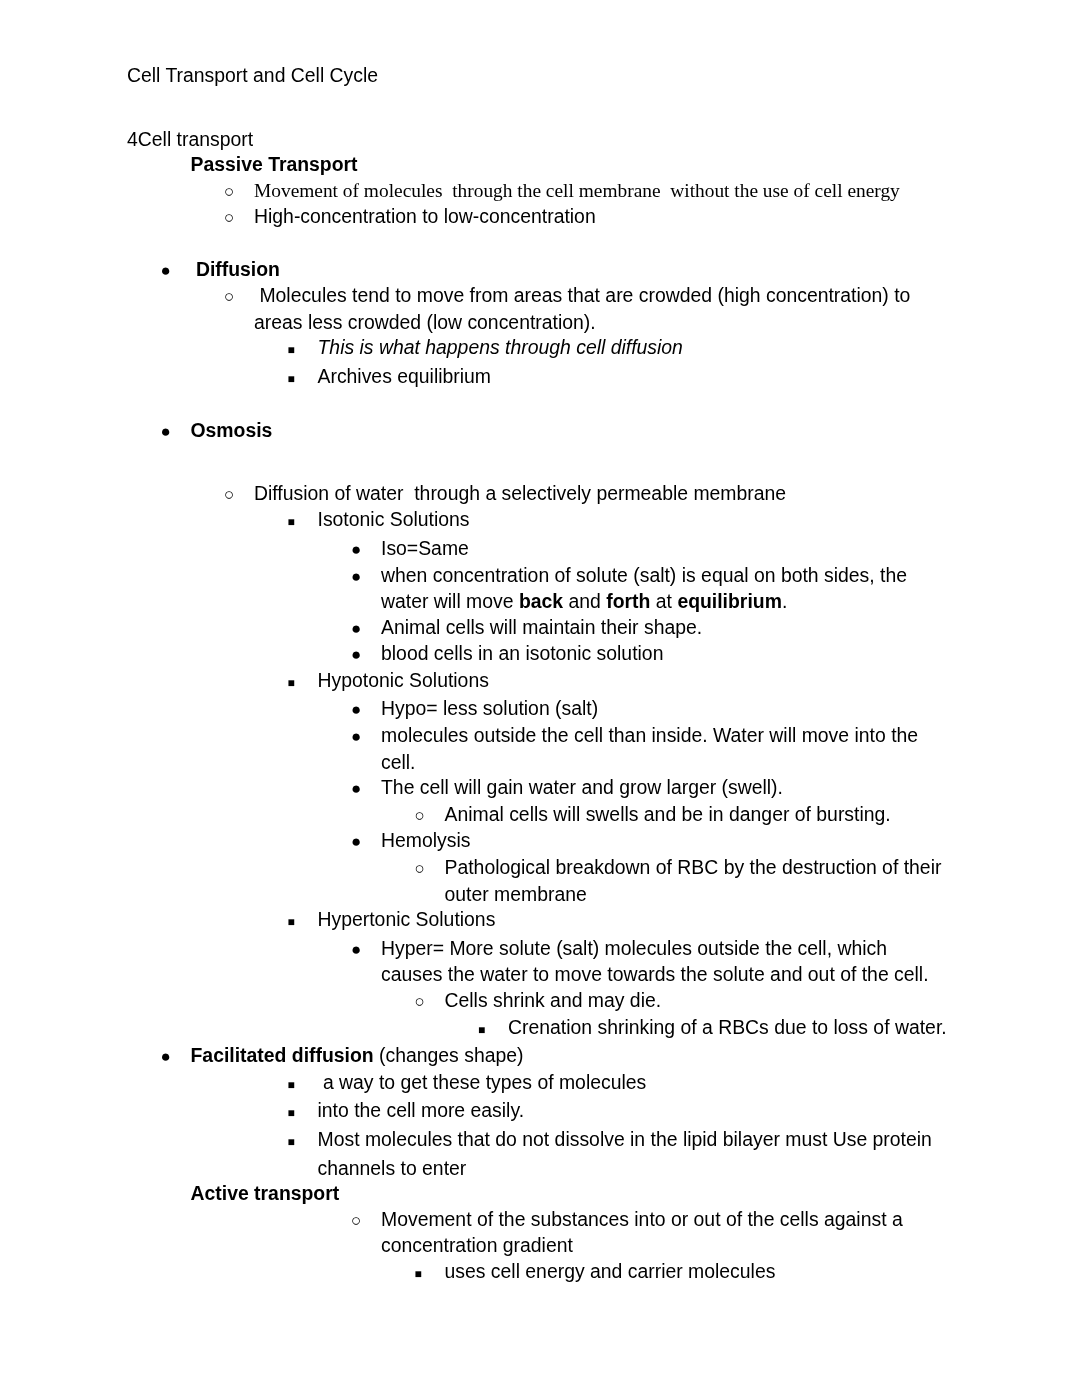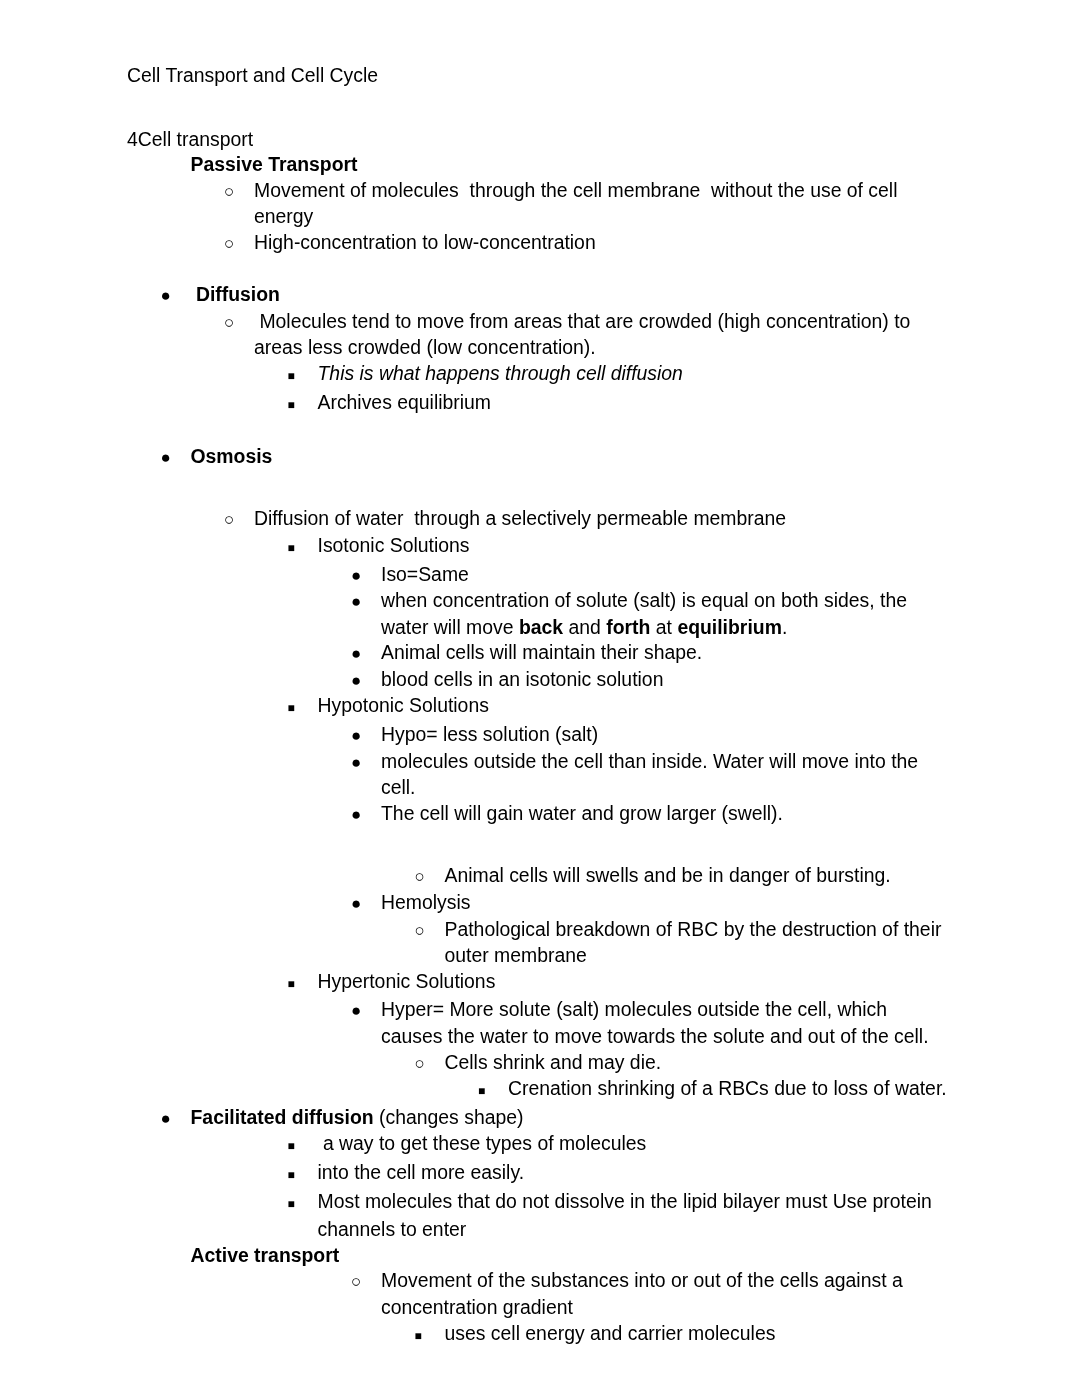--- a/index.html
+++ b/index.html
@@ -52,40 +52,40 @@
   }
 </style>
 </head>
 <body>
 
 <div class="page">
   <div class="doc-header">Cell Transport and Cell Cycle</div>
   <div class="doc-lines">
       <div class="doc-line" style="padding-left: 0px;"><span>4Cell transport</span></div>
       <div class="doc-line" style="padding-left: 63.5px;"><span class="bold">Passive Transport</span></div>
-      <div class="doc-line" style="padding-left: 127px;"><span class="bullet bullet-circle">○</span><span>Movement of molecules  through the cell membrane  without the use of cell energy</span></div>
+      <div class="doc-line" style="padding-left: 127px; font-family: Liberation Serif, serif;"><span class="bullet bullet-circle">○</span><span>Movement of molecules  through the cell membrane  without the use of cell energy</span></div>
       <div class="doc-line" style="padding-left: 127px;"><span class="bullet bullet-circle">○</span><span>High-concentration to low-concentration</span></div>
       <div class="doc-blank"></div>
       <div class="doc-line" style="padding-left: 63.5px;"><span class="bullet bullet-disc">●</span><span class="bold"> Diffusion</span></div>
       <div class="doc-line" style="padding-left: 127px;"><span class="bullet bullet-circle">○</span><span> Molecules tend to move from areas that are crowded (high concentration) to areas less crowded (low concentration).</span></div>
       <div class="doc-line" style="padding-left: 190.5px; font-style: italic;"><span class="bullet bullet-square">■</span><span>This is what happens through cell diffusion</span></div>
       <div class="doc-line" style="padding-left: 190.5px;"><span class="bullet bullet-square">■</span><span>Archives equilibrium</span></div>
       <div class="doc-blank"></div>
       <div class="doc-line" style="padding-left: 63.5px;"><span class="bullet bullet-disc">●</span><span class="bold">Osmosis</span></div>
       <div class="doc-line" style="padding-left: 127px; margin-top: 36px;"><span class="bullet bullet-circle">○</span><span>Diffusion of water  through a selectively permeable membrane</span></div>
       <div class="doc-line" style="padding-left: 190.5px;"><span class="bullet bullet-square">■</span><span>Isotonic Solutions</span></div>
       <div class="doc-line" style="padding-left: 254px;"><span class="bullet bullet-disc">●</span><span>Iso=Same</span></div>
       <div class="doc-line" style="padding-left: 254px;"><span class="bullet bullet-disc">●</span><span>when concentration of solute (salt) is equal on both sides, the water will move </span><span class="bold">back</span><span> and </span><span class="bold">forth</span><span> at </span><span class="bold">equilibrium</span><span>.</span></div>
       <div class="doc-line" style="padding-left: 254px;"><span class="bullet bullet-disc">●</span><span>Animal cells will maintain their shape.</span></div>
       <div class="doc-line" style="padding-left: 254px;"><span class="bullet bullet-disc">●</span><span>blood cells in an isotonic solution</span></div>
       <div class="doc-line" style="padding-left: 190.5px;"><span class="bullet bullet-square">■</span><span>Hypotonic Solutions</span></div>
       <div class="doc-line" style="padding-left: 254px;"><span class="bullet bullet-disc">●</span><span>Hypo= less solution (salt)</span></div>
       <div class="doc-line" style="padding-left: 254px;"><span class="bullet bullet-disc">●</span><span>molecules outside the cell than inside. Water will move into the cell.</span></div>
       <div class="doc-line" style="padding-left: 254px;"><span class="bullet bullet-disc">●</span><span>The cell will gain water and grow larger (swell).</span></div>
-      <div class="doc-line" style="padding-left: 317.5px; margin-top: 36px;"><span class="bullet bullet-circle">○</span><span>Animal cells will swells and be in danger of bursting.</span></div>
+      <div class="doc-line" style="padding-left: 317.5px;"><span class="bullet bullet-circle">○</span><span>Animal cells will swells and be in danger of bursting.</span></div>
       <div class="doc-line" style="padding-left: 254px;"><span class="bullet bullet-disc">●</span><span>Hemolysis</span></div>
       <div class="doc-line" style="padding-left: 317.5px;"><span class="bullet bullet-circle">○</span><span>Pathological breakdown of RBC by the destruction of their outer membrane</span></div>
       <div class="doc-line" style="padding-left: 190.5px;"><span class="bullet bullet-square">■</span><span>Hypertonic Solutions</span></div>
       <div class="doc-line" style="padding-left: 254px;"><span class="bullet bullet-disc">●</span><span>Hyper= More solute (salt) molecules outside the cell, which causes the water to move towards the solute and out of the cell.</span></div>
       <div class="doc-line" style="padding-left: 317.5px;"><span class="bullet bullet-circle">○</span><span>Cells shrink and may die.</span></div>
       <div class="doc-line" style="padding-left: 381px;"><span class="bullet bullet-square">■</span><span>Crenation shrinking of a RBCs due to loss of water.</span></div>
       <div class="doc-line" style="padding-left: 63.5px;"><span class="bullet bullet-disc">●</span><span class="bold">Facilitated diffusion</span><span> (changes shape)</span></div>
       <div class="doc-line" style="padding-left: 190.5px;"><span class="bullet bullet-square">■</span><span> a way to get these types of molecules</span></div>
       <div class="doc-line" style="padding-left: 190.5px;"><span class="bullet bullet-square">■</span><span>into the cell more easily.</span></div>
       <div class="doc-line" style="padding-left: 190.5px;"><span class="bullet bullet-square">■</span><span>Most molecules that do not dissolve in the lipid bilayer must Use protein channels to enter</span></div>

